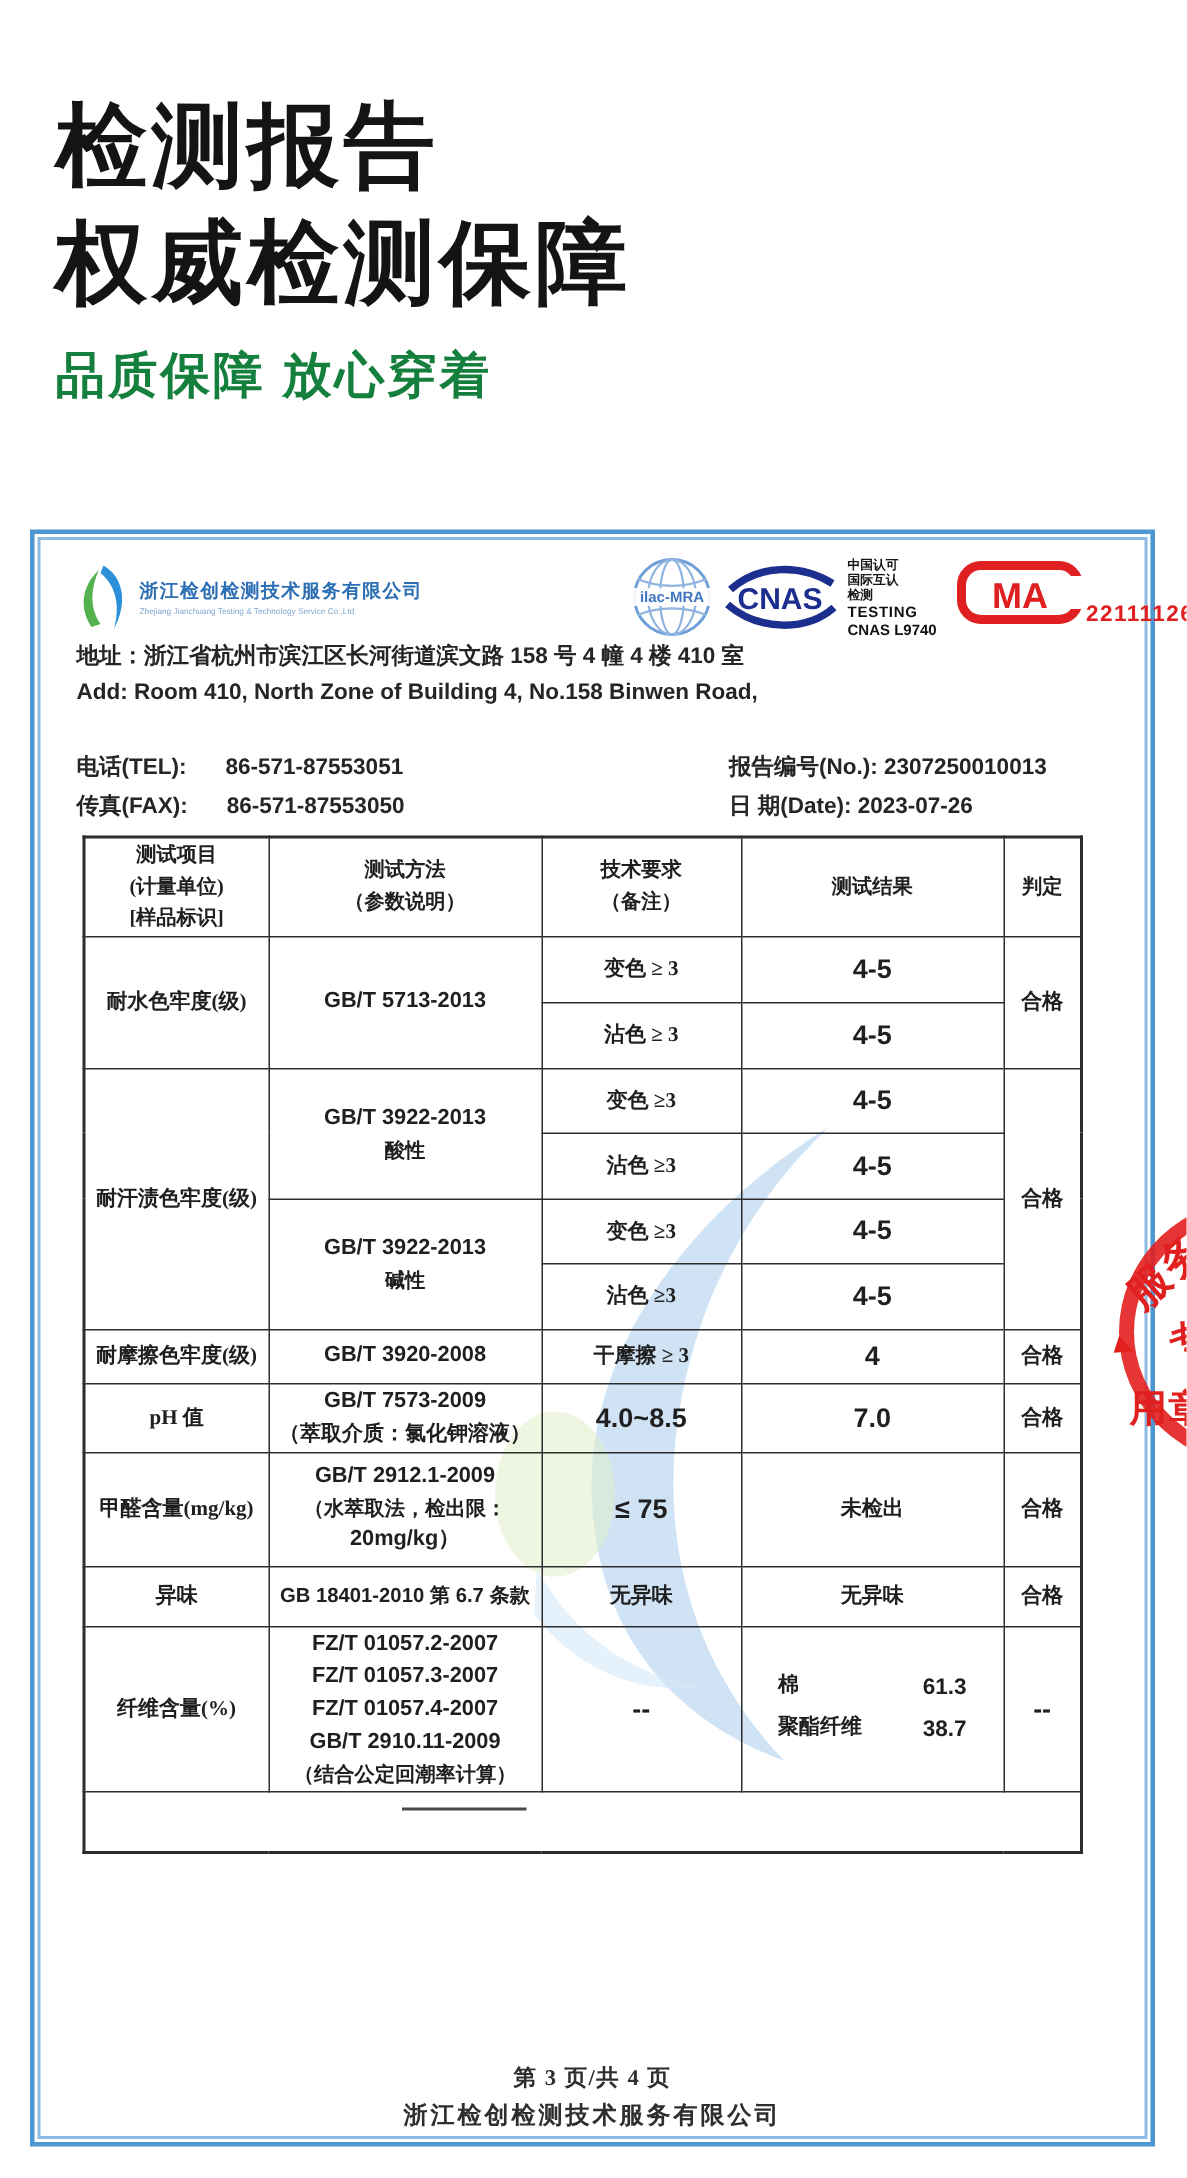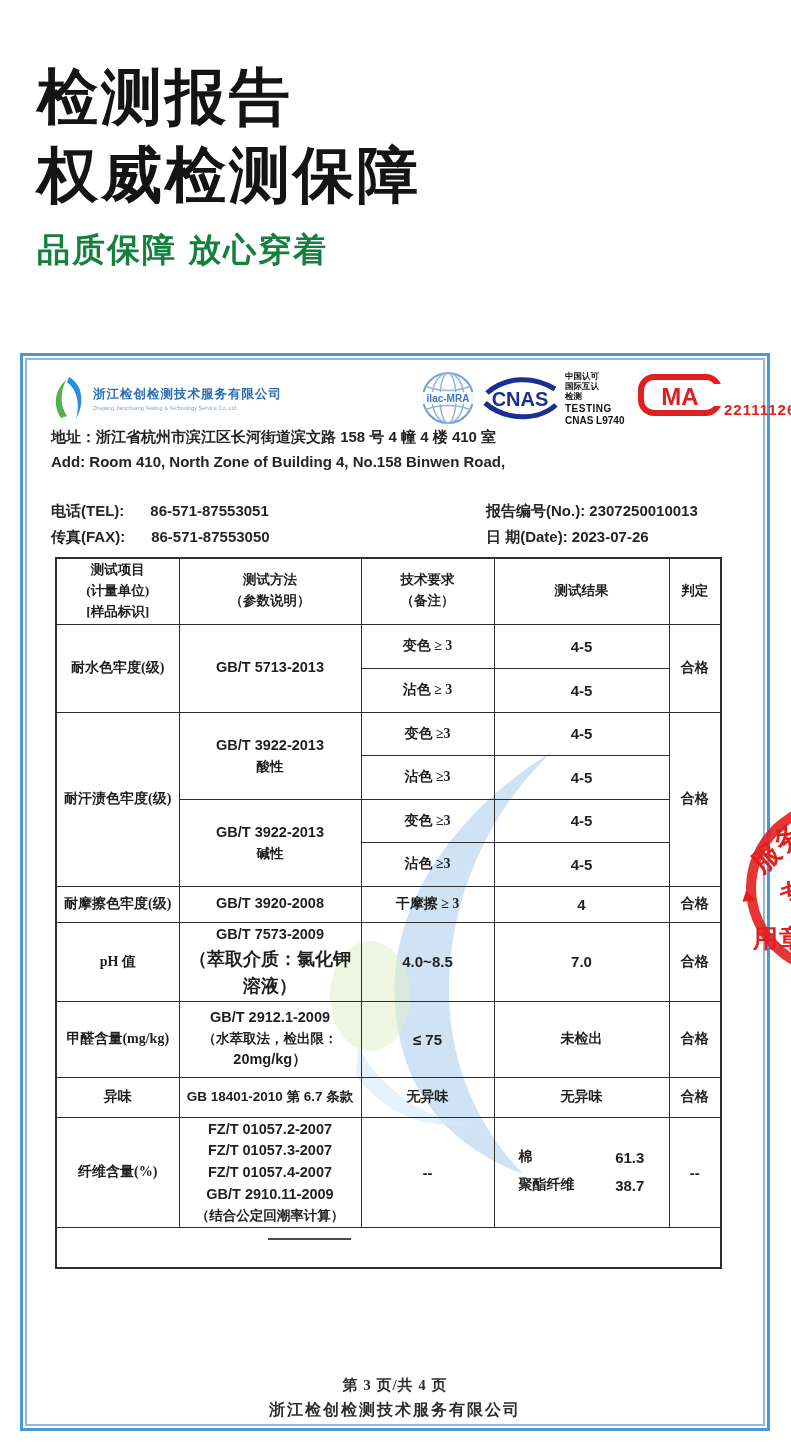--- a/index.html
+++ b/index.html
@@ -47,21 +47,21 @@
 
   
   .report-table { position:absolute; left:32px; top:201px; width:665px; z-index:1;
     border-collapse:collapse; table-layout:fixed; border:2px solid #2d2d2d; }
   .report-table td { border:1px solid #2d2d2d; text-align:center; vertical-align:middle;
     padding:1px 2px; color:#1f1f1f; background:transparent; }
   td.head { font-family:"Liberation Serif", serif; font-weight:700; font-size:13.5px; line-height:1.55; }
   td.item, td.kai { font-family:"Liberation Serif", serif; font-size:14px; font-weight:600; }
   td.code { font-size:14.5px; font-weight:600; line-height:1.5; }
   .kai-line { font-family:"Liberation Serif", serif; font-weight:600; font-size:13.5px; }
-  td.num { font-size:15px; font-weight:700; }
+  td.num { font-size:18px; font-weight:700; }
   tr.open td { vertical-align:top; }
   .end-line { width:83px; border-top:2px solid #4a4a4a; margin:9px 0 0 209px; }
   .fiber-box { width:74%; margin:0 auto; }
   .fiber-row { display:flex; justify-content:space-between; line-height:1.9;
     font-family:"Liberation Serif", serif; font-size:14px; font-weight:600; }
   .fiber-row .v { font-family:"Liberation Sans", sans-serif; font-weight:700; font-size:15px; }
 
   
   .doc-footer { position:absolute; left:0; width:100%; text-align:center; z-index:2;
     font-family:"Liberation Serif", serif; color:#2e2e2e; }
@@ -232,21 +232,21 @@
           <td class="code">GB/T 3920-2008</td>
           <td class="kai">干摩擦 ≥ 3</td>
           <td class="num">4</td>
           <td class="kai">合格</td>
         </tr>
 
         <tr style="height:42px">
           <td class="item">pH 值</td>
           <td class="code">
             <div>GB/T 7573-2009</div>
-            <div class="kai-line" style="font-size:18px">（萃取介质：氯化钾溶液）</div>
+            <div class="kai-line" style="font-size:14px">（萃取介质：氯化钾溶液）</div>
           </td>
           <td class="num">4.0~8.5</td>
           <td class="num">7.0</td>
           <td class="kai">合格</td>
         </tr>
 
         <tr style="height:76px">
           <td class="item">甲醛含量(mg/kg)</td>
           <td class="code">
             <div>GB/T 2912.1-2009</div>

